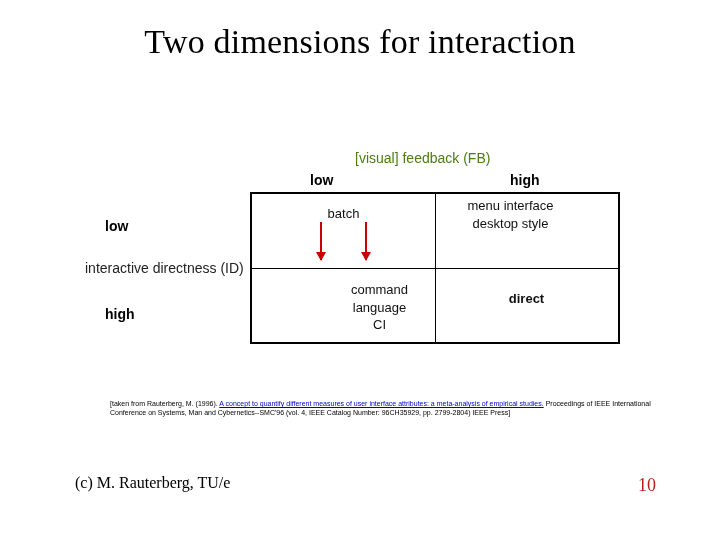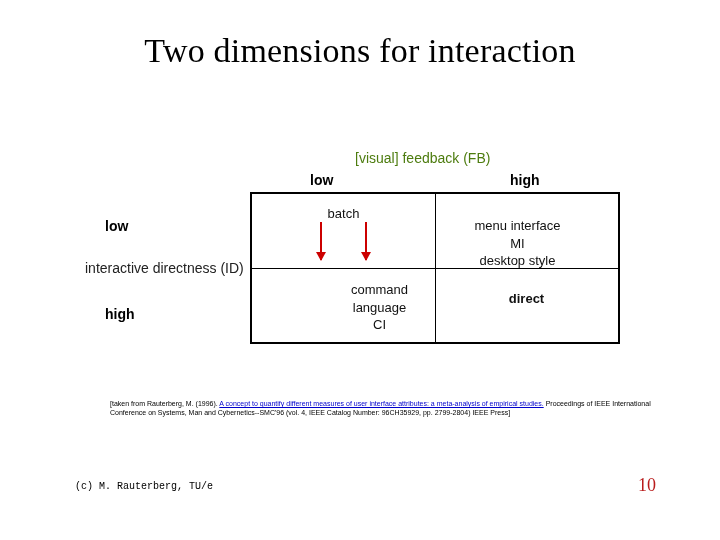--- a/index.html
+++ b/index.html
@@ -14,21 +14,21 @@
   }
   .slide {
     width: 100%;
     height: 100%;
     position: relative;
   }
   .title {
     font-size: 34px;
     font-weight: normal;
     text-align: center;
-    padding-top: 32px;
+    padding-top: 23px;
     padding-left: 40px;
     padding-right: 40px;
     letter-spacing: 0.2px;
   }
   .diagram {
     position: absolute;
     left: 115px;
     top: 150px;
     width: 525px;
     font-family: Arial, Helvetica, sans-serif;
@@ -105,21 +105,21 @@
   .cell {
     position: absolute;
     width: 50%;
     height: 50%;
     text-align: center;
     font-size: 13px;
     line-height: 1.2;
     color: #111;
   }
   .cell.tl { left: 0; top: 0; padding-top: 12px; }
-  .cell.tr { right: 9px; top: 0; padding-top: 24px; }
+  .cell.tr { right: 16px; top: 0; padding-top: 4px; }
   .cell.bl { left: 0; bottom: 0; padding-top: 14px; margin-left: 36px; }
   .cell.br { right: 0; bottom: 0; padding-top: 23px; font-weight: bold; }
   .cell .sub { display: block; margin-top: 2px; }
   .arrow {
     position: absolute;
     width: 2px;
     height: 38px;
     background: #c00;
   }
   .arrow::after {
@@ -146,22 +146,22 @@
     color: #000;
   }
   .citation .link {
     text-decoration: underline;
     color: #0000cc;
   }
   .footer-left {
     position: absolute;
     left: 75px;
     bottom: 48px;
-    font-family: Liberation Mono, monospace;
-    font-size: 10px;
+    font-family: Liberation Serif, serif;
+    font-size: 16px;
     color: #000;
     margin-top: 48px;
   }
   .footer-right {
     position: absolute;
     right: 64px;
     bottom: 44px;
     font-size: 18px;
     font-family: "Times New Roman", Times, serif;
     color: #b91c1c;
@@ -187,21 +187,20 @@
     <div class="matrix">
       <div class="vline"></div>
       <div class="hline"></div>
 
       <div class="cell tl">
         <span>batch</span>
       </div>
 
       <div class="cell tr">
         <span>menu interface</span>
-        <span class="sub">MI</span>
         <span class="sub">desktop style</span>
       </div>
 
       <div class="cell bl">
         <span>command</span>
         <span class="sub">language</span>
         <span class="sub">CI</span>
       </div>
 
       <div class="cell br">

